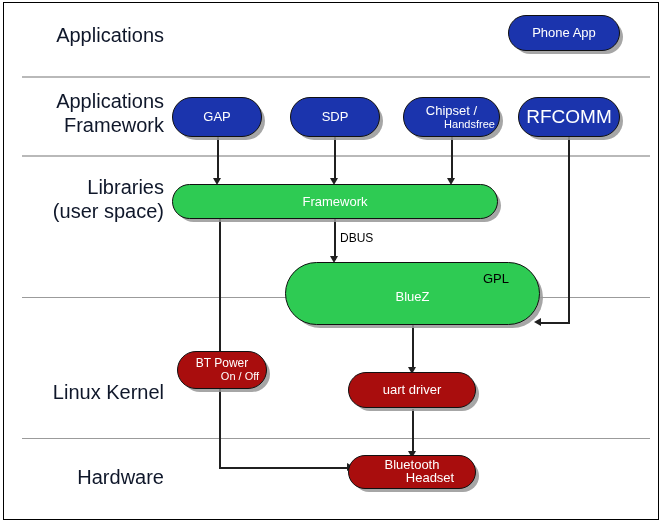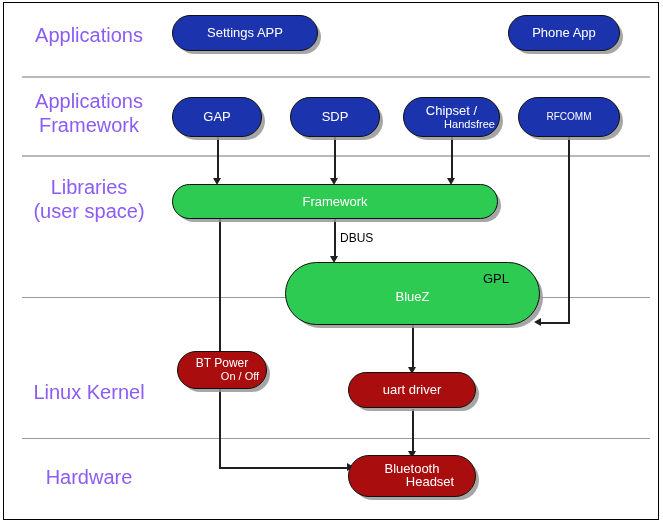--- a/index.html
+++ b/index.html
@@ -29,24 +29,24 @@
     left: 22px;
     width: 628px;
     height: 0;
     border-top: 2px solid #b9b9b9;
   }
   .layer-divider.thin {
     border-top: 1px solid #9b9b9b;
   }
   .layer-label {
     position: absolute;
-    color: #8b5cf6;
+    color: #0f172a;
     font-size: 20px;
     line-height: 24px;
-    text-align: center;
+    text-align: right;
     white-space: pre-line;
     letter-spacing: 0px;
   }
   .node {
     position: absolute;
     box-sizing: border-box;
     border: 1.5px solid #101010;
     border-radius: 999px;
     display: flex;
     flex-direction: column;
@@ -154,42 +154,39 @@
   <div class="conn v" style="left:412px; top:325px; height:45px;"></div>
   <div class="arrowhead down" style="left:408px; top:367px;"></div>
 
   <div class="conn v" style="left:412px; top:409px; height:45px;"></div>
   <div class="arrowhead down" style="left:408px; top:451px;"></div>
 
   <div class="conn v" style="left:219px; top:218px; height:250px;"></div>
   <div class="conn h" style="left:219px; top:467px; width:130px;"></div>
   <div class="arrowhead right" style="left:347px; top:463px;"></div>
 
-  <div class="node blue" style="left:172px; top:15px; width:146px; height:36px; font-size:13px;">
-    <span class="n-main">Settings APP</span>
-  </div>
 
   <div class="node blue" style="left:508px; top:15px; width:112px; height:36px; font-size:13px;">
     <span class="n-main">Phone App</span>
   </div>
 
   <div class="node blue" style="left:172px; top:97px; width:90px; height:40px; font-size:13px;">
     <span class="n-main">GAP</span>
   </div>
 
   <div class="node blue" style="left:290px; top:97px; width:90px; height:40px; font-size:13px;">
     <span class="n-main">SDP</span>
   </div>
 
   <div class="node blue" style="left:403px; top:97px; width:97px; height:40px; font-size:13px;">
     <span class="n-main">Chipset /</span>
     <span class="n-sub" style="font-size:11px;">Handsfree</span>
   </div>
 
-  <div class="node blue" style="left:518px; top:97px; width:102px; height:40px; font-size:10px;">
+  <div class="node blue" style="left:518px; top:97px; width:102px; height:40px; font-size:19px;">
     <span class="n-main">RFCOMM</span>
   </div>
 
   <div class="node green" style="left:172px; top:184px; width:326px; height:35px; font-size:13px;">
     <span class="n-main">Framework</span>
   </div>
 
   <div class="node green" style="left:285px; top:262px; width:255px; height:63px; font-size:13px;">
     <span class="n-main" style="margin-top:6px;">BlueZ</span>
   </div>
@@ -197,18 +194,18 @@
 
   <div class="node red" style="left:177px; top:351px; width:90px; height:38px; font-size:12px;">
     <span class="n-main">BT Power</span>
     <span class="n-sub" style="font-size:11px;">On / Off</span>
   </div>
 
   <div class="node red" style="left:348px; top:372px; width:128px; height:36px; font-size:13px;">
     <span class="n-main">uart driver</span>
   </div>
 
-  <div class="node red" style="left:348px; top:455px; width:128px; height:42px; font-size:13px;">
+  <div class="node red" style="left:348px; top:455px; width:128px; height:34px; font-size:13px;">
     <span class="n-main">Bluetooth</span>
     <span class="n-sub">Headset</span>
   </div>
 
 </div>
 
 </body></html>

